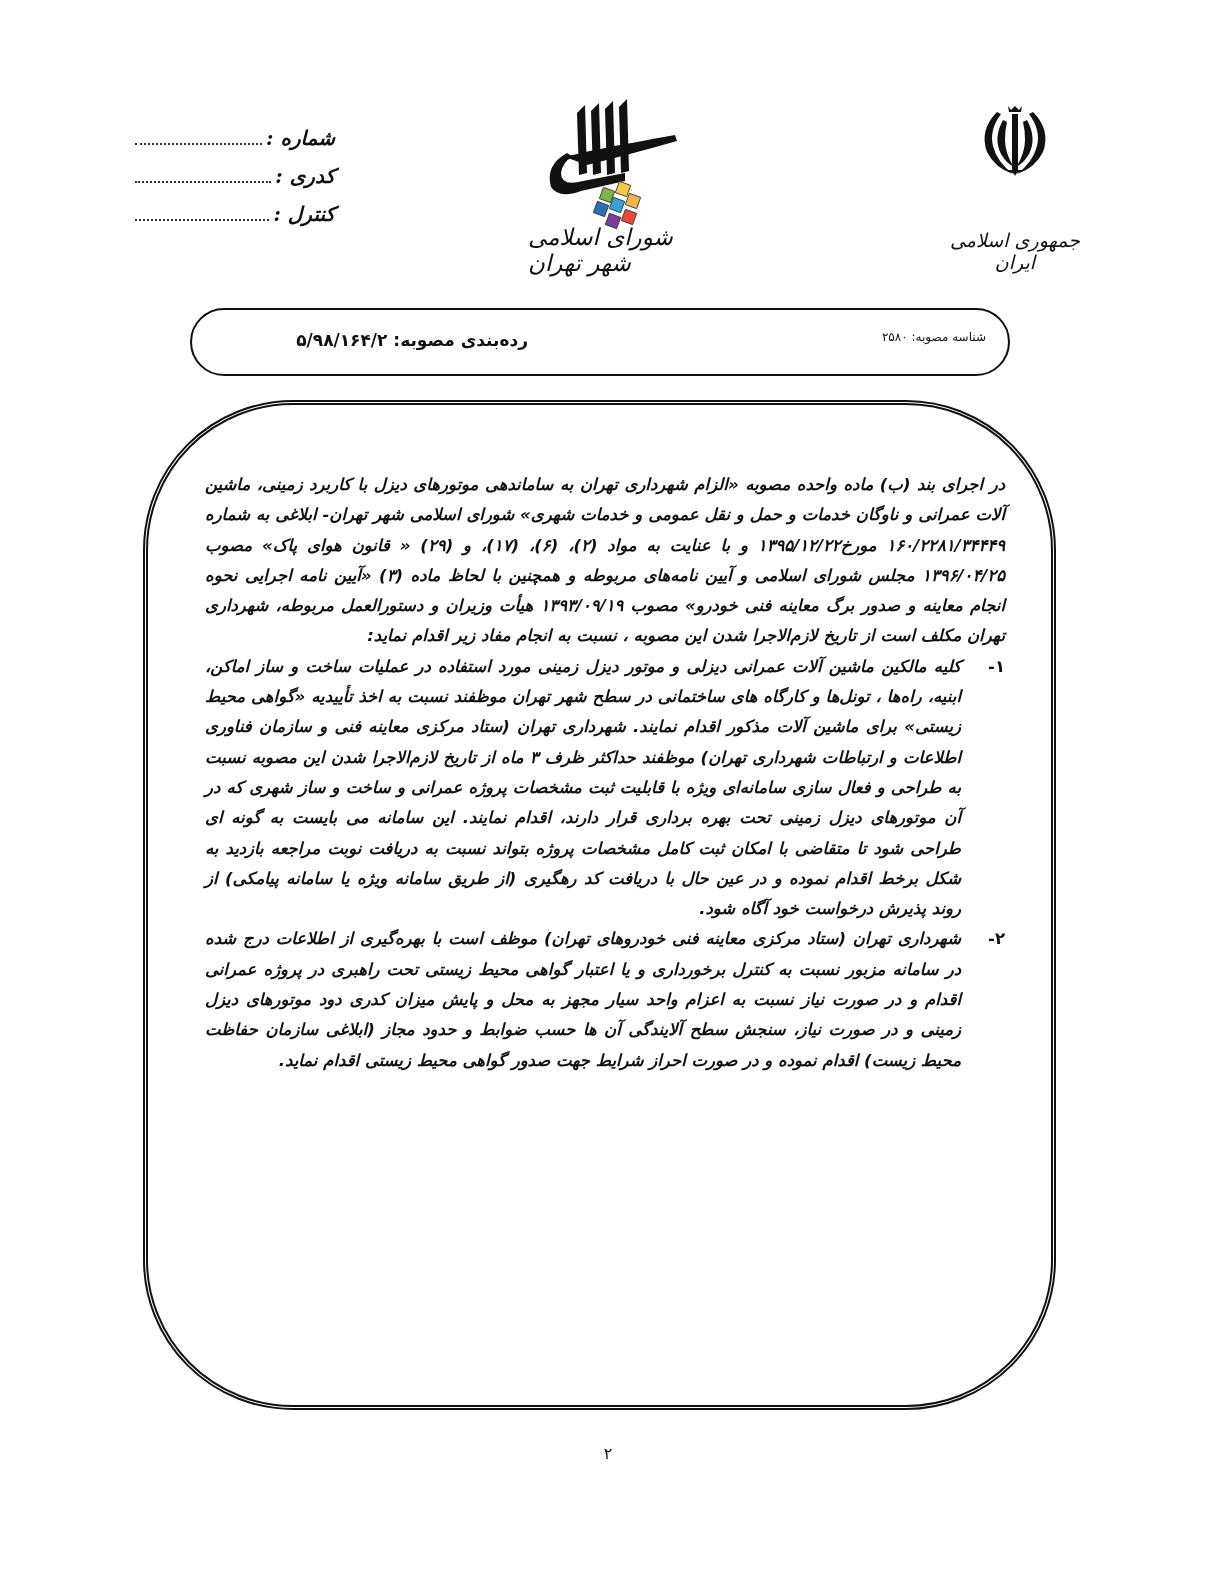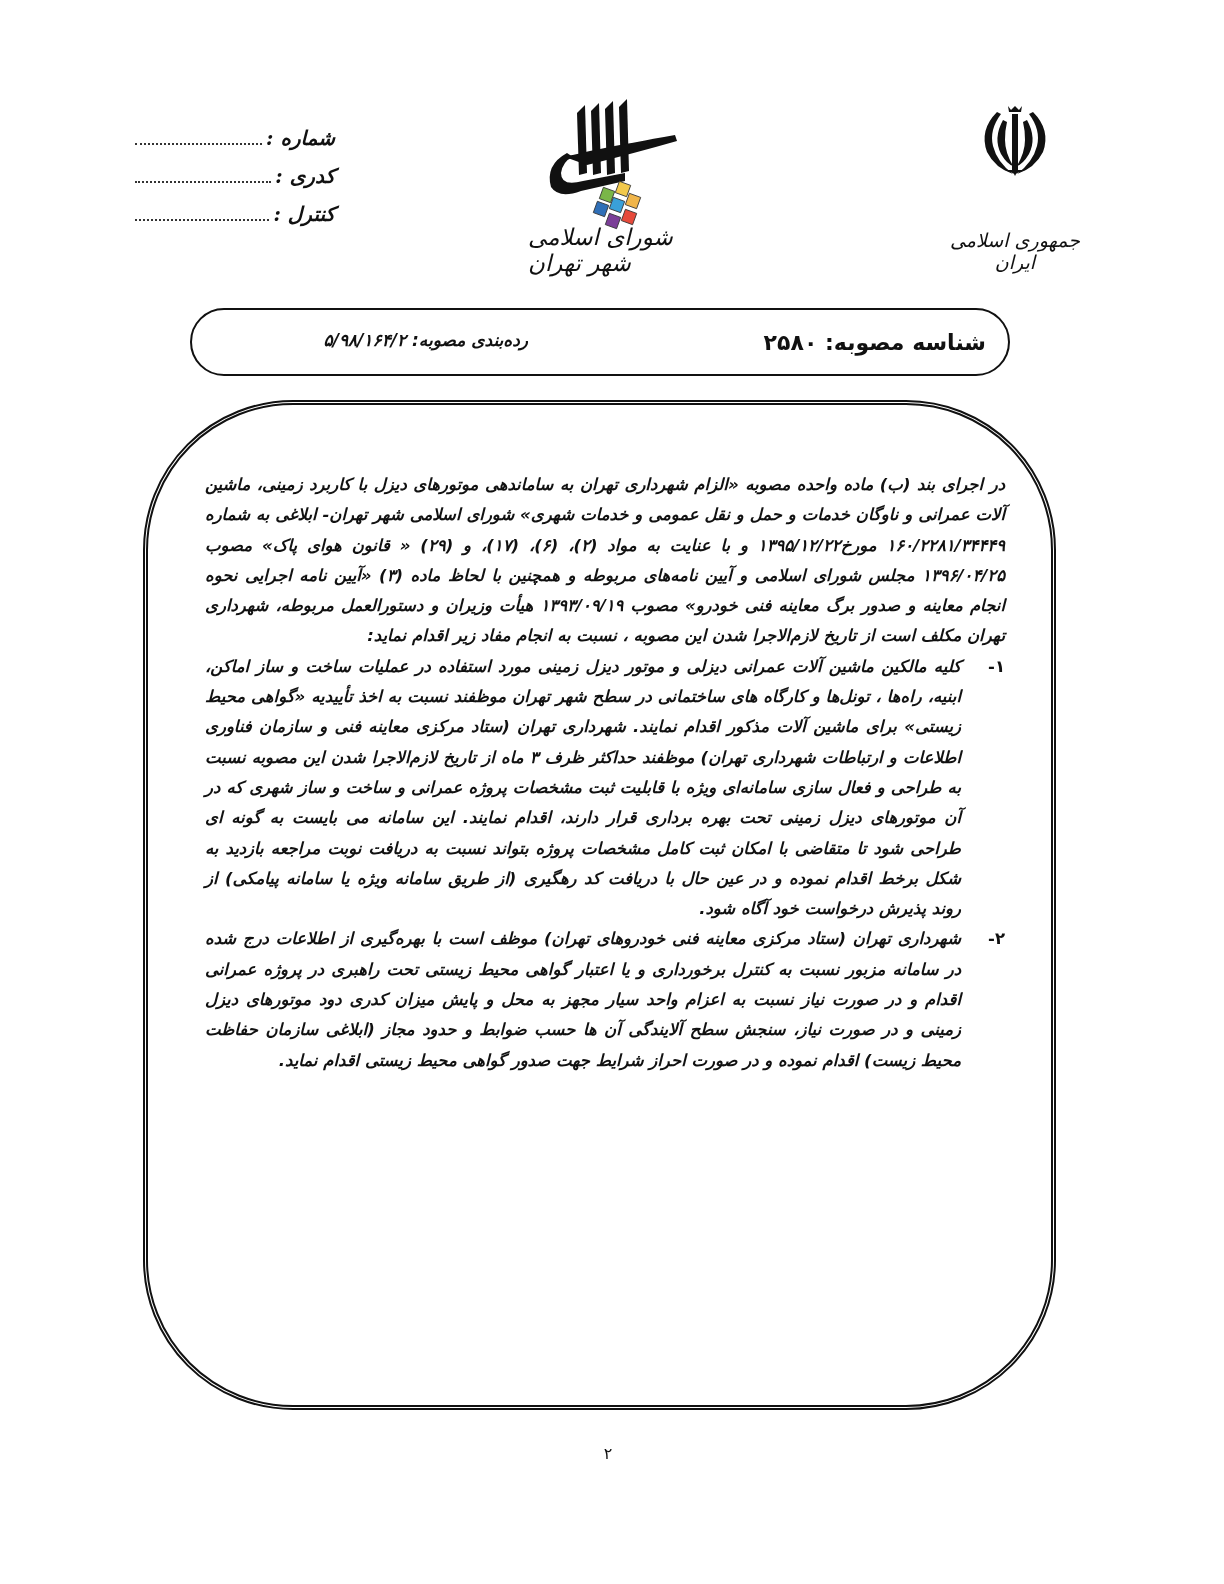--- a/index.html
+++ b/index.html
@@ -14,22 +14,22 @@
     
     .council-logo { position: absolute; left: 525px; top: 95px; width: 180px; height: 170px; }
     .council-name { position: absolute; left: 528px; top: 224px; width: 180px; text-align: left; direction: rtl; font-family: "DejaVu Serif", serif; font-style: italic; font-size: 23px; }
 
     
     .emblem { position: absolute; left: 975px; top: 100px; width: 80px; height: 80px; }
     .republic-name { position: absolute; left: 945px; top: 188px; width: 140px; text-align: center; direction: rtl; font-family: "DejaVu Serif", serif; font-style: italic; font-size: 19px; margin-top: 41px; }
 
     
     .info-box { position: absolute; left: 190px; top: 308px; width: 820px; height: 68px; border: 2px solid #111; border-radius: 34px / 34px; box-sizing: border-box; direction: rtl; }
-    .info-id { position: absolute; right: 22px; top: 20px; font-weight: bold; font-size: 22px; }
-    .info-class { position: absolute; right: 480px; top: 20px; font-weight: bold; font-size: 17px; font-style: italic; }
+    .info-id { position: absolute; right: 22px; top: 20px; font-weight: normal; font-size: 12px; }
+    .info-class { position: absolute; right: 480px; top: 20px; font-weight: bold; font-size: 17px; }
 
     
     .main-frame { position: absolute; left: 143px; top: 400px; width: 913px; height: 1010px; border: 5px double #111; border-radius: 150px; box-sizing: border-box; }
     .main-content { position: absolute; left: 205px; top: 470px; width: 800px; direction: rtl; text-align: justify; font-family: "DejaVu Sans", sans-serif; font-weight: bold; font-size: 16.5px; line-height: 30.3px; }
     .article-title { font-size: 19px; letter-spacing: 1px; margin: 0 0 8px 0; height: 36px; line-height: 36px; }
     .para { margin: 0; text-align-last: right; font-style: italic; }
     .numbered { display: flex; margin: 0; }
     .num { width: 44px; flex: 0 0 44px; white-space: nowrap; }
     .numbered .para { flex: 1; }
 

